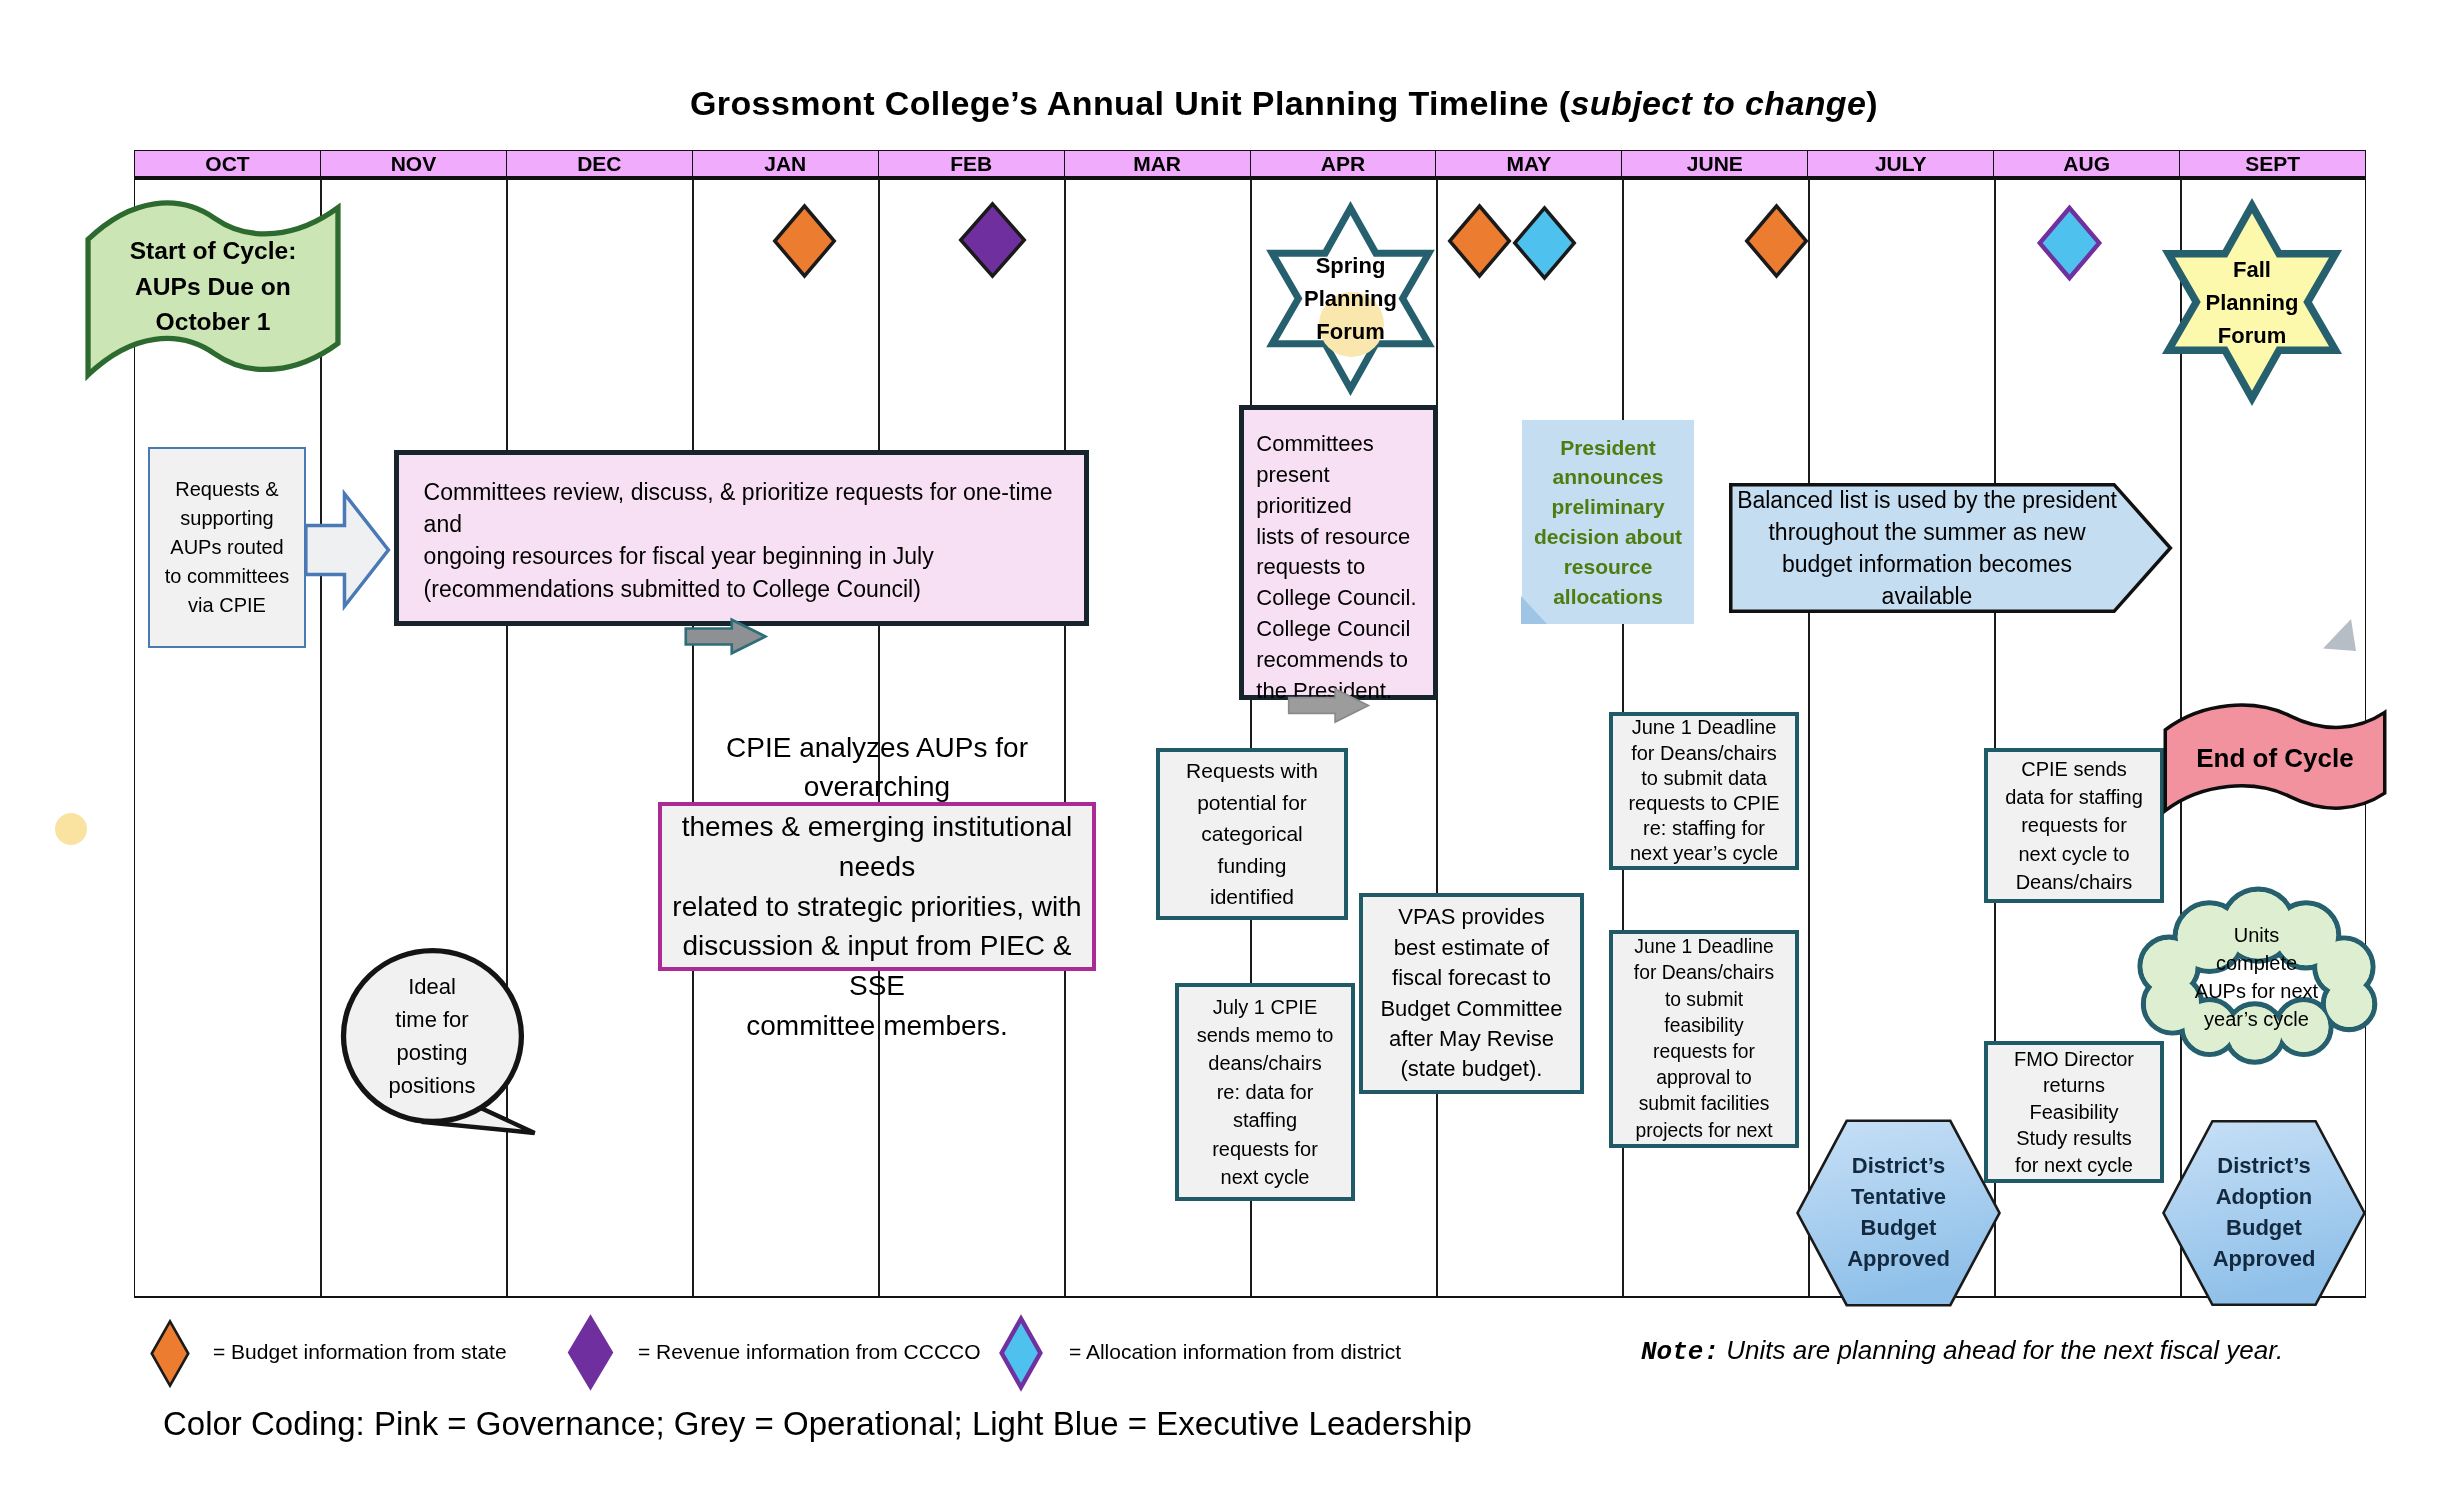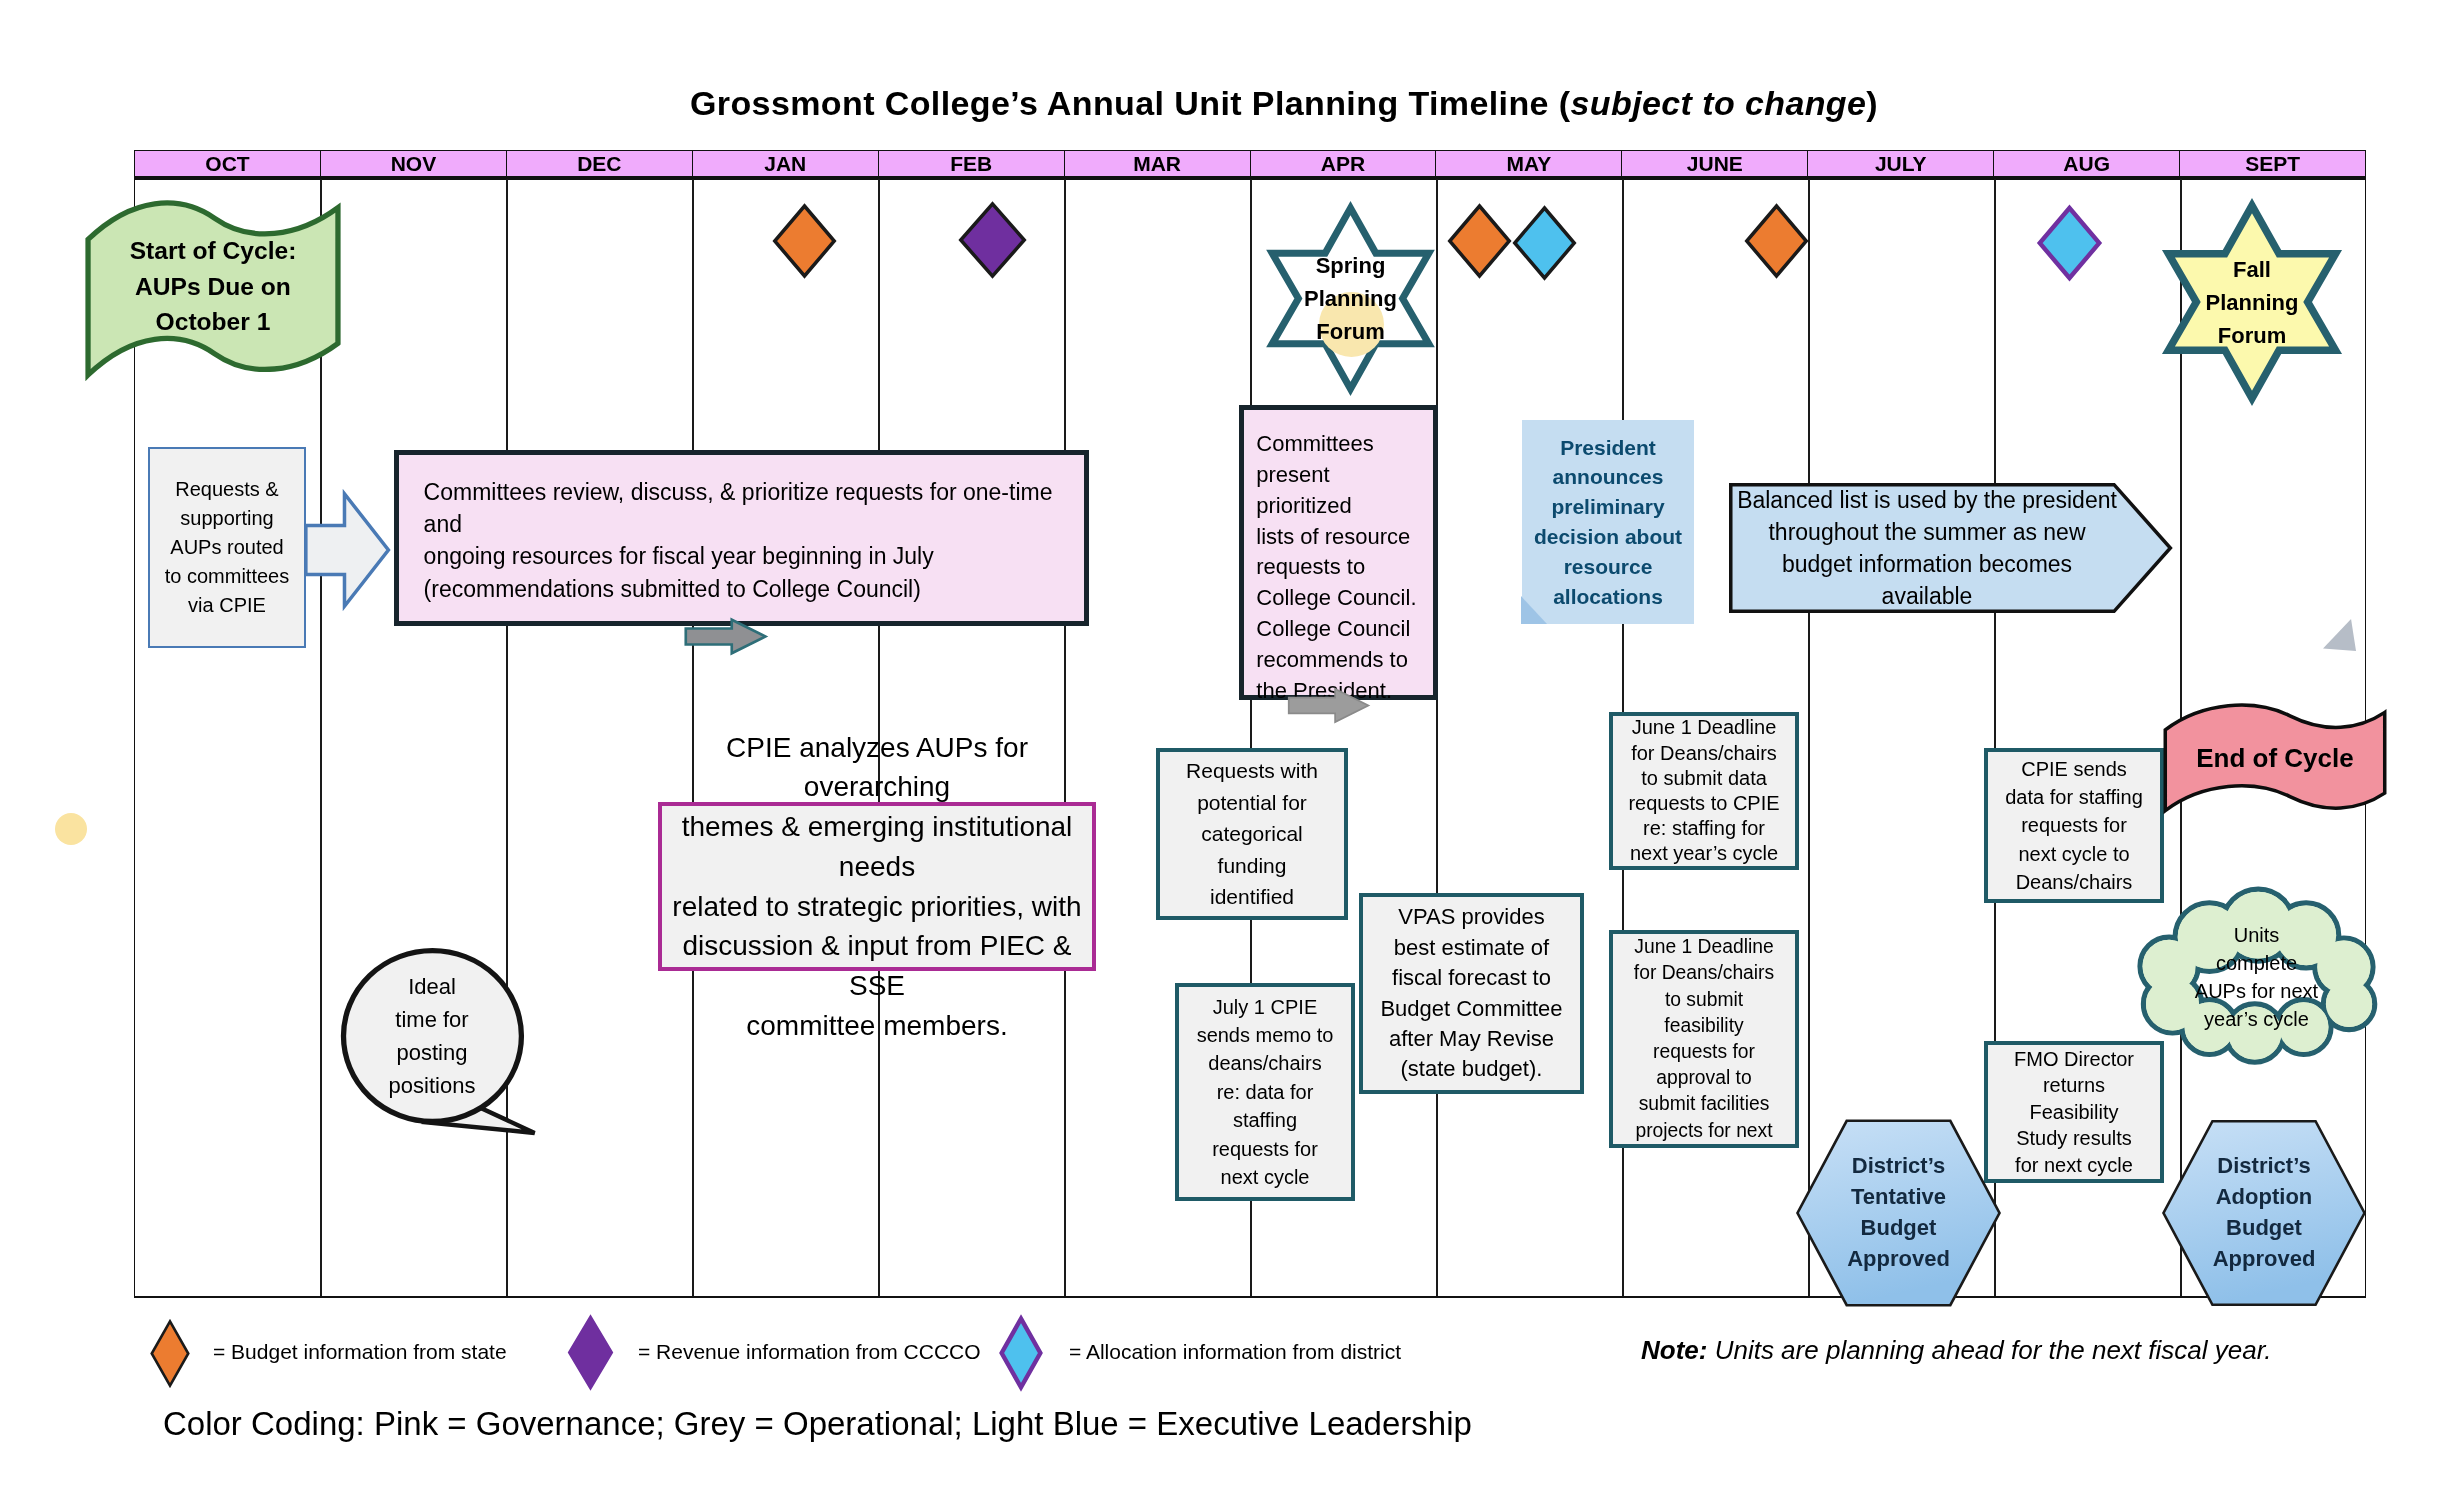--- a/index.html
+++ b/index.html
@@ -183,21 +183,21 @@
 College Council
 recommends to
 the President.</div>
   </div>
 
   <svg class="abs" style="left:1287px; top:686px;" width="84" height="39" viewBox="0 0 96 44">
     <polygon points="2,13 55,13 55,3 93,22 55,41 55,31 2,31" fill="#9c9c9c" stroke="#8a8a8a" stroke-width="2"></polygon>
   </svg>
 
   <div class="abs bluefill" style="left:1522px; top:420px; width:172px; height:204px; clip-path:polygon(0 0,100% 0,100% 100%,14% 100%,0 87%);">
-    <div class="flagtext txt" style="font-size:21px; font-weight:bold; line-height:1.42; color:#0c4a6e;">President
+    <div class="flagtext txt" style="font-size:21px; font-weight:bold; line-height:1.42; color:#4d7c0f;">President
 announces
 preliminary
 decision about
 resource
 allocations</div>
   </div>
   <div class="abs" style="left:1521px; top:596px; width:26px; height:28px; background:#9ec4e6; clip-path:polygon(0 0,100% 100%,0 100%);"></div>
 
   <div class="abs" style="left:1729px; top:482px; width:444px; height:132px;">
     <svg width="444" height="132" viewBox="0 0 505 150">
@@ -341,19 +341,19 @@
     <polygon points="27,2 52,44 27,86 2,44" fill="#6f2f9f" stroke="#6f2f9f" stroke-width="2"></polygon>
   </svg>
   <div class="legend-label" style="left:638px; top:1340px;">= Revenue information from CCCCO</div>
 
   <svg class="abs" style="left:999px; top:1316px;" width="44" height="74" viewBox="0 0 50 84">
     <polygon points="25,3 47,42 25,81 3,42" fill="#4ec1ee" stroke="#7030a0" stroke-width="5"></polygon>
   </svg>
   <div class="legend-label" style="left:1069px; top:1340px;">= Allocation information from district</div>
 
   <div class="note">
-    <span style="font-weight:bold;">Note:</span><span> Units are planning ahead for the next fiscal year.</span>
+    <span style="font-weight:bold;font-family:Liberation Mono, monospace;">Note:</span><span> Units are planning ahead for the next fiscal year.</span>
   </div>
 
   <div class="colorcoding">Color Coding:  Pink = Governance; Grey = Operational; Light Blue = Executive Leadership</div>
 
 </div>
 
 
 </body></html>

